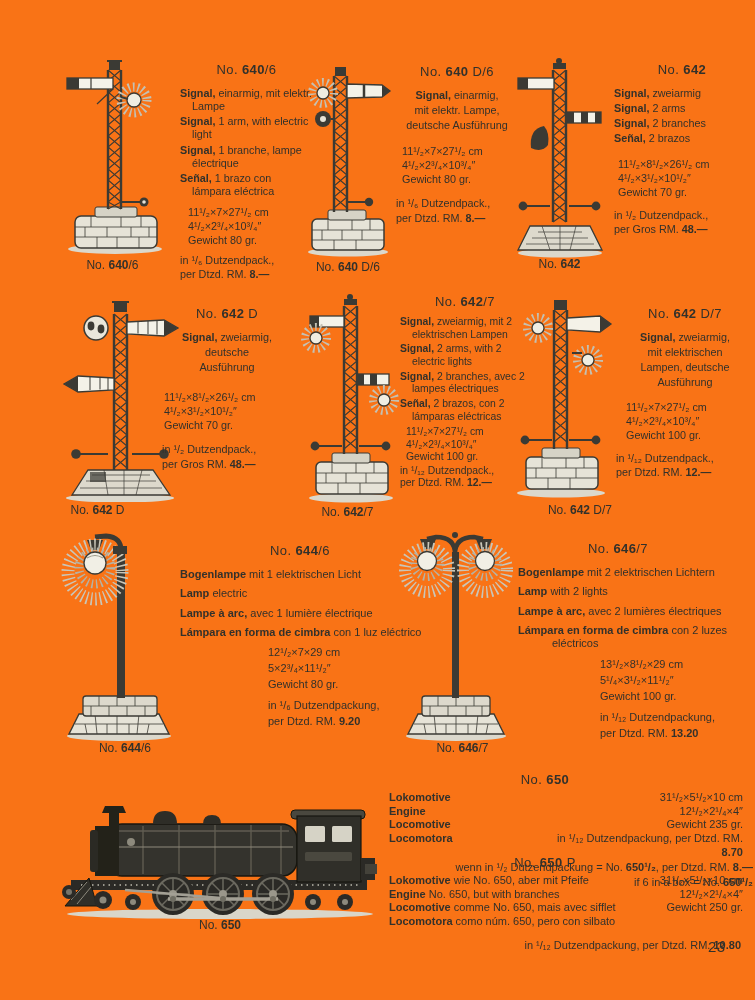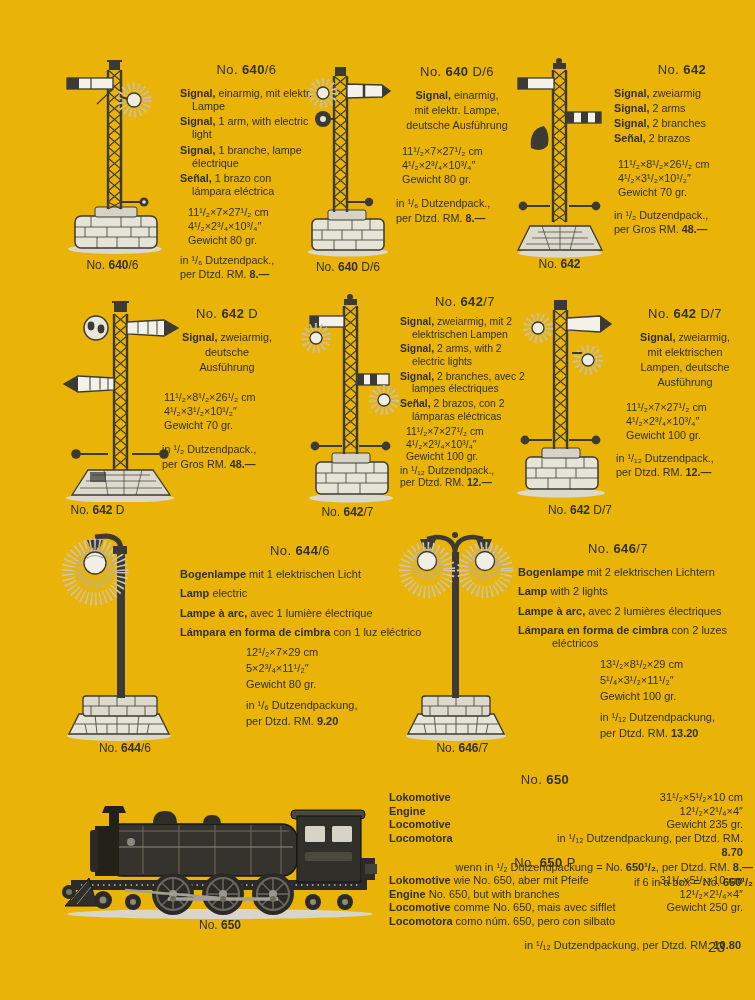--- a/index.html
+++ b/index.html
@@ -1,16 +1,16 @@
 <!DOCTYPE html>
 <html><head>
 <meta charset="utf-8">
 <style>
   html,body{margin:0;padding:0;background:#c8c5ba;}
-  .page{position:relative;width:755px;height:1000px;margin:0 auto;background:#eab308;
+  .page{position:relative;width:755px;height:1000px;margin:0 auto;background:#f97316;
         font-family:"Liberation Sans",sans-serif;color:#32312b;overflow:hidden;}
   .abs{position:absolute;}
   .tb{font-size:10.8px;line-height:1.22;}
   .no-line{font-size:13px;letter-spacing:.4px;text-align:center;margin-bottom:9px;white-space:nowrap;}
   .bn{font-weight:700;}
   .b{font-weight:700;}
   .dl{margin-bottom:2px;}
   .hang{padding-left:12px;text-indent:-12px;}
   .hang2{padding-left:34px;text-indent:-34px;margin-bottom:6px;font-size:11px;}
   .center .dl{text-align:center;padding-left:0;text-indent:0;}
@@ -308,21 +308,21 @@
   </svg>
 
   <div class="abs caption" style="left:65px;top:741px;width:120px"><span>No.</span> <span class="bn">644</span><span>/6</span></div>
 
   <div class="abs tb" style="left:180px;top:543px;width:276px">
     <div class="no-line" style="width:180px;margin-left:30px"><span>No.</span> <span class="bn">644</span><span>/6</span></div>
     <div class="dl hang2"><span class="b">Bogenlampe</span><span> mit 1 elektrischen Licht</span></div>
     <div class="dl hang2"><span class="b">Lamp</span><span> electric</span></div>
     <div class="dl hang2"><span class="b">Lampe à arc,</span><span> avec 1 lumière électrique</span></div>
     <div class="dl hang2"><span class="b">Lámpara en forma de cimbra</span><span> con 1 luz eléctrico</span></div>
-    <div class="lamp-specs" style="margin-left:66px">
+    <div class="lamp-specs" style="margin-left:88px">
       <div>12¹/₂×7×29 cm</div>
       <div>5×2³/₄×11¹/₂″</div>
       <div>Gewicht 80 gr.</div>
       <div class="gap">in ¹/₆ Dutzendpackung,</div>
       <div><span>per Dtzd. RM.</span> <span class="bn">9.20</span></div>
     </div>
   </div>
 
   <svg class="ill" style="left:398px;top:528px" width="115" height="214" viewBox="0 0 115 214">
     <ellipse cx="58" cy="208" rx="50" ry="5" fill="#dbd8cc"></ellipse>

